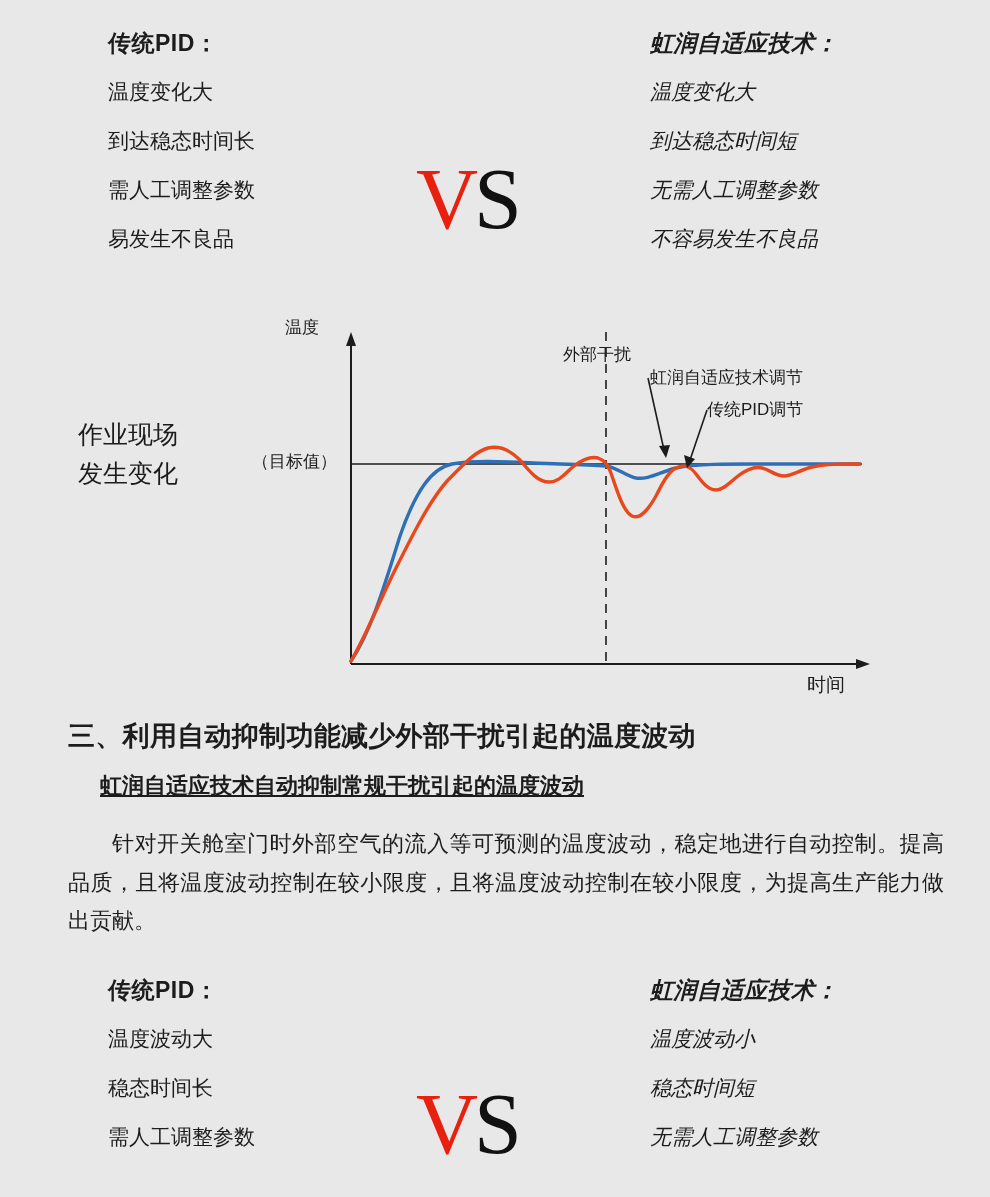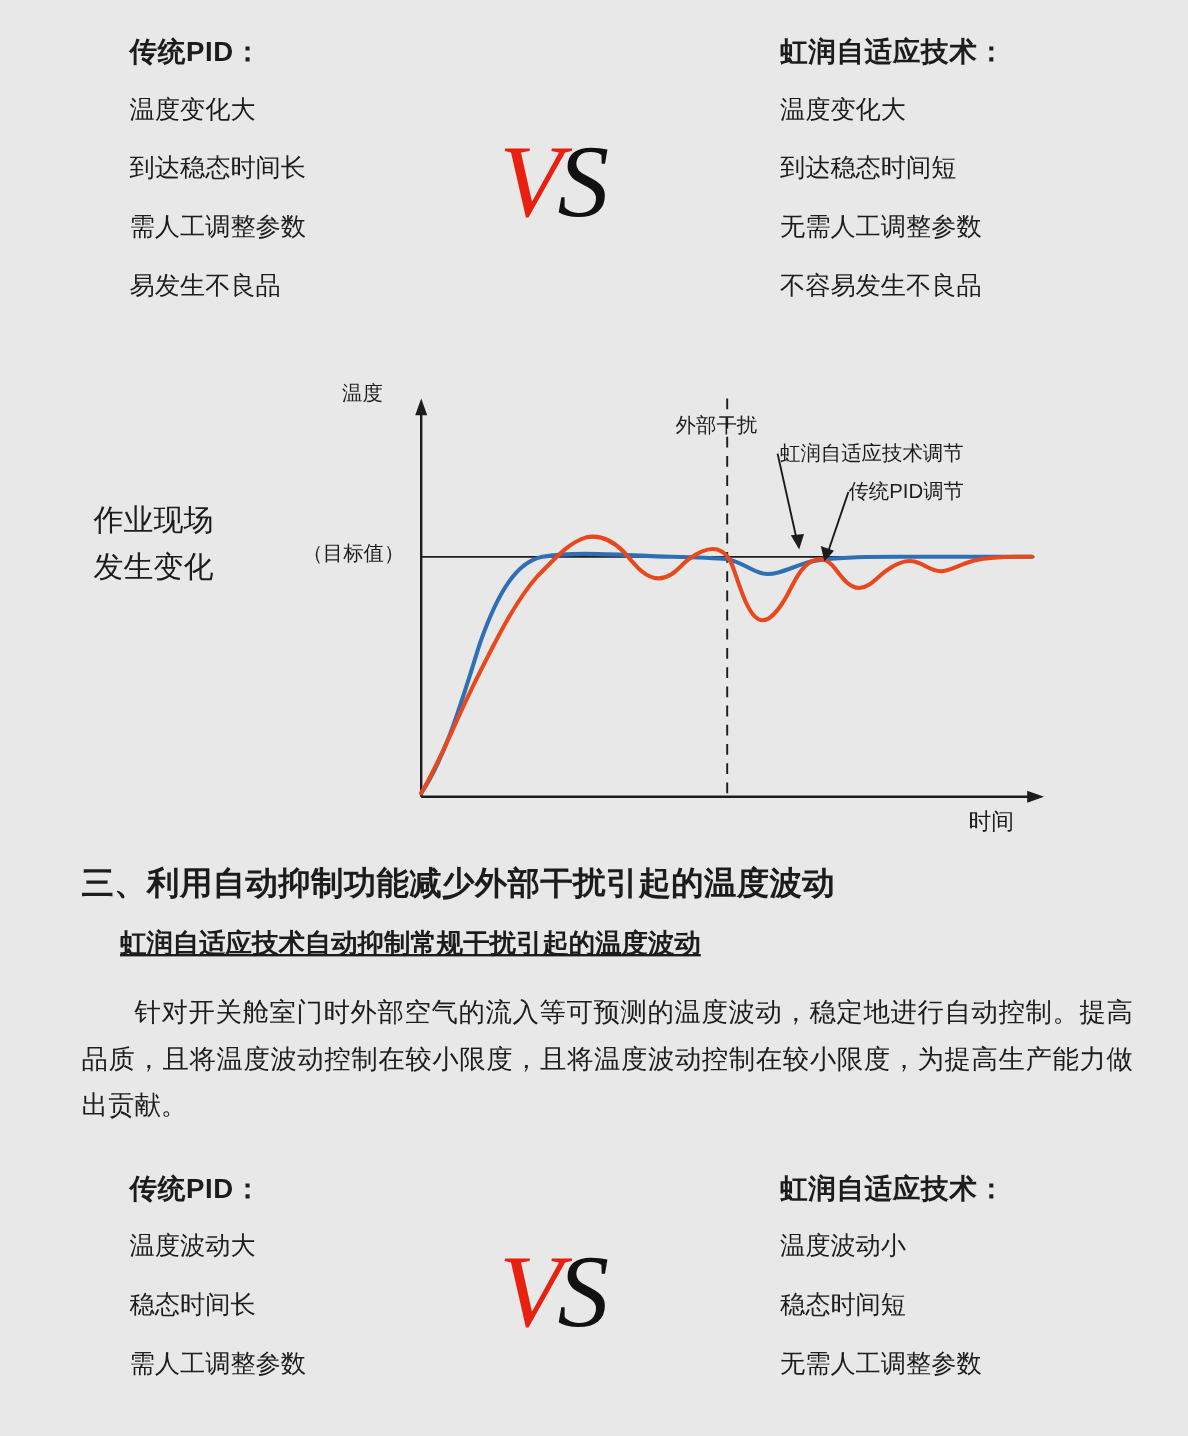--- a/index.html
+++ b/index.html
@@ -25,45 +25,45 @@
   .compare {
     position: absolute;
     left: 0;
     width: 990px;
   }
   .compare .col {
     position: absolute;
     top: 0;
   }
   .compare .col.left { left: 108px; }
-  .compare .col.right { left: 650px; }
+  .compare .col.right { left: 650px; font-style: italic; }
   .compare .head {
     font-size: 23px;
     font-weight: bold;
     letter-spacing: 0.5px;
     margin-bottom: 22px;
     white-space: nowrap;
   }
   .compare .item {
     font-size: 21px;
     line-height: 1.0;
     margin-bottom: 28px;
     white-space: nowrap;
   }
   .compare .item:last-child { margin-bottom: 0; }
 
   
   .vs {
     position: absolute;
     font-family: "Liberation Serif", "DejaVu Serif", serif;
-    font-style: italic;
     font-size: 86px;
     line-height: 1;
     letter-spacing: -4px;
     user-select: none;
+    margin-top: 48px;
   }
   .vs .v { color: #e8200f; font-weight: normal; }
   .vs .s { color: #111111; font-weight: normal; }
 
   
   .chart-wrap {
     position: absolute;
     left: 0;
     top: 300px;
     width: 990px;

